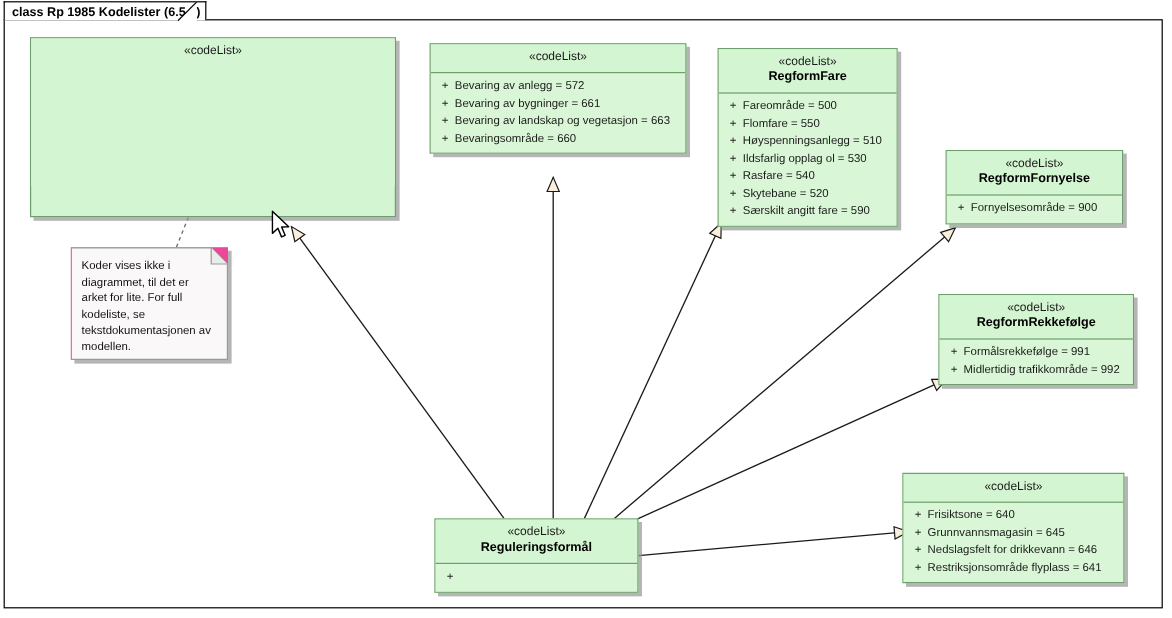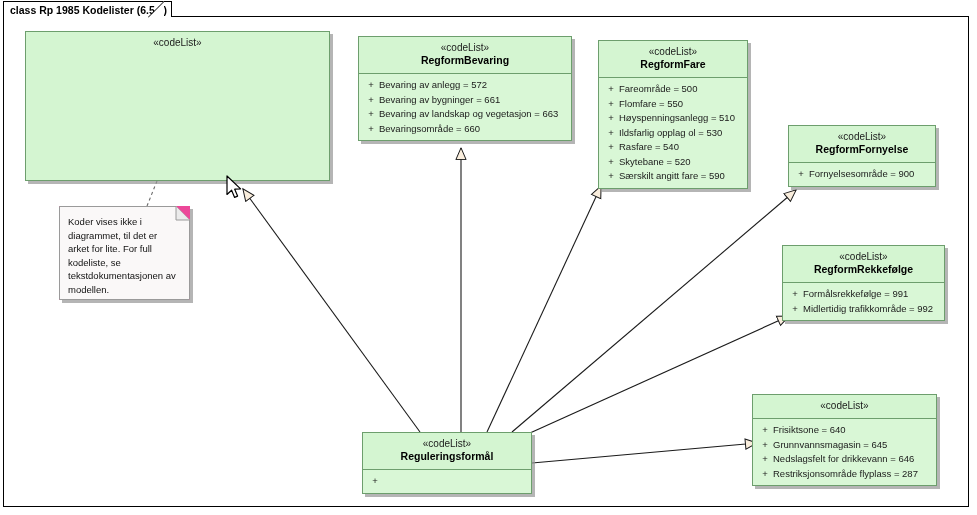--- a/index.html
+++ b/index.html
@@ -210,21 +210,20 @@
   <div class="uml-class" style="left:25px; top:31px; width:305px; height:150px;">
     <div class="uml-header">
       <div class="uml-stereotype">«codeList»</div>
     </div>
     <div class="uml-bigbody" style="height:100px;"></div>
   </div>
 
   <div class="uml-class" style="left:358px; top:36px; width:214px;">
     <div class="uml-header">
       <div class="uml-stereotype">«codeList»</div>
-      <div class="uml-name">RegformBevaring</div>
     </div>
     <div class="uml-attrs">
       <div class="uml-attr">
         <span class="uml-attr-vis">+</span>
         <span class="uml-attr-text">Bevaring av anlegg = 572</span>
       </div>
       <div class="uml-attr">
         <span class="uml-attr-vis">+</span>
         <span class="uml-attr-text">Bevaring av bygninger = 661</span>
       </div>
@@ -318,21 +317,21 @@
       <div class="uml-attr">
         <span class="uml-attr-vis">+</span>
         <span class="uml-attr-text">Grunnvannsmagasin = 645</span>
       </div>
       <div class="uml-attr">
         <span class="uml-attr-vis">+</span>
         <span class="uml-attr-text">Nedslagsfelt for drikkevann = 646</span>
       </div>
       <div class="uml-attr">
         <span class="uml-attr-vis">+</span>
-        <span class="uml-attr-text">Restriksjonsområde flyplass = 287</span>
+        <span class="uml-attr-text">Restriksjonsområde flyplass = 641</span>
       </div>
     </div>
   </div>
 
   <div class="uml-class" style="left:362px; top:432px; width:170px;">
     <div class="uml-header">
       <div class="uml-stereotype">«codeList»</div>
       <div class="uml-name">Reguleringsformål</div>
     </div>
     <div class="uml-attrs">

